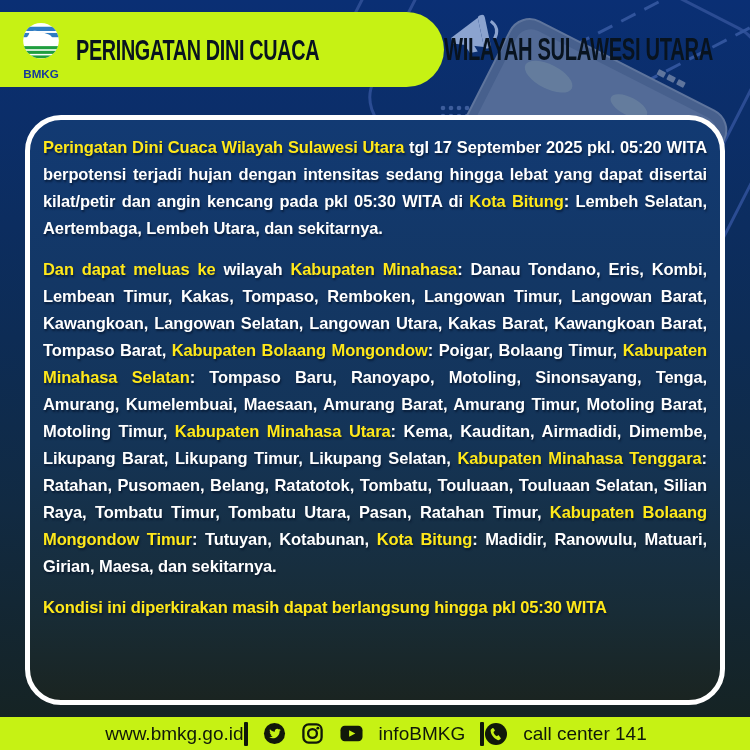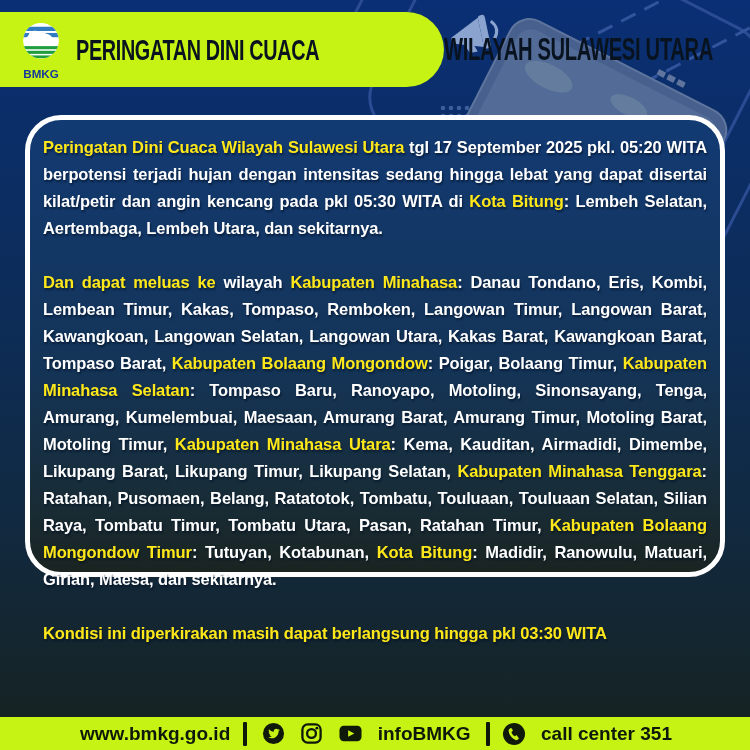--- a/index.html
+++ b/index.html
@@ -13,34 +13,34 @@
   
   .band{position:absolute;left:0;top:12px;width:444px;height:75px;background:#c6f214;
         border-radius:0 38px 38px 0;z-index:3;display:flex;align-items:center;padding-left:16px;box-sizing:border-box;}
   .logo{width:62px;display:flex;flex-direction:column;align-items:center;margin-right:0;}
   .titles{display:flex;justify-content:center;color:#08131f;}
   .t1,.t2{font-weight:bold;white-space:nowrap;transform-origin:left center;letter-spacing:-0.5px;line-height:25px;}
   .t1{font-size:30px;transform:scaleX(0.66);margin-left:10px;}
   .t2{font-size:32px;transform:scaleX(0.63);}
 
   
-  .box{position:absolute;left:25px;top:115px;width:700px;height:462px;box-sizing:border-box;
+  .box{position:absolute;left:25px;top:115px;width:700px;height:590px;box-sizing:border-box;
        border:5px solid #ffffff;border-radius:36px;z-index:4;
        background:linear-gradient(180deg,#123a73 0%,#143457 55%,#182c36 85%,#1a2421 100%);
        padding:14px 13px;}
   .box p{margin:0;color:#ffffff;font-weight:bold;font-size:16.5px;line-height:27px;
          text-align:justify;text-shadow:1px 2px 2px rgba(2,16,38,.65);letter-spacing:-0.1px;}
-  .box p + p{margin-top:27px;}
+  .box p + p{margin-top:14px;}
   .box .y{color:#ffe81a;}
   .box .w{color:#ffffff;}
 
   
   .footer{position:absolute;left:0;bottom:0;width:750px;height:33px;background:#c6f214;z-index:5;
-          display:flex;align-items:center;justify-content:space-between;box-sizing:border-box;
-          padding:0 78px 0 80px;color:#10180a;font-weight:bold;font-size:19px;}
+          display:flex;align-items:center;justify-content:center;box-sizing:border-box;
+          padding:0 78px 0 80px;color:#10180a;font-weight:normal;font-size:19px;}
   .fgroup{display:flex;align-items:center;gap:15px;}
   .divider{width:4px;height:24px;background:#10180a;border-radius:1px;}
   .ficon{display:block;}
 </style>
 </head>
 <body>
 
 <div class="page">
 
   <svg class="illus" viewBox="0 0 430 360">
@@ -122,21 +122,21 @@
     </div>
     <div class="titles">
       <span class="t1">PERINGATAN DINI CUACA</span>
       <span class="t2">WILAYAH SULAWESI UTARA</span>
     </div>
   </div>
 
   <div class="box">
     <p><span class="y">Peringatan Dini Cuaca Wilayah Sulawesi Utara</span><span class="w"> tgl 17 September 2025 pkl. 05:20 WITA berpotensi terjadi hujan dengan intensitas sedang hingga lebat yang dapat disertai kilat/petir dan angin kencang pada pkl 05:30 WITA di </span><span class="y">Kota Bitung</span><span class="w">: Lembeh Selatan, Aertembaga, Lembeh Utara, dan sekitarnya.</span></p>
     <p><span class="y">Dan dapat meluas ke</span><span class="w"> wilayah </span><span class="y">Kabupaten Minahasa</span><span class="w">: Danau Tondano, Eris, Kombi, Lembean Timur, Kakas, Tompaso, Remboken, Langowan Timur, Langowan Barat, Kawangkoan, Langowan Selatan, Langowan Utara, Kakas Barat, Kawangkoan Barat, Tompaso Barat, </span><span class="y">Kabupaten Bolaang Mongondow</span><span class="w">: Poigar, Bolaang Timur, </span><span class="y">Kabupaten Minahasa Selatan</span><span class="w">: Tompaso Baru, Ranoyapo, Motoling, Sinonsayang, Tenga, Amurang, Kumelembuai, Maesaan, Amurang Barat, Amurang Timur, Motoling Barat, Motoling Timur, </span><span class="y">Kabupaten Minahasa Utara</span><span class="w">: Kema, Kauditan, Airmadidi, Dimembe, Likupang Barat, Likupang Timur, Likupang Selatan, </span><span class="y">Kabupaten Minahasa Tenggara</span><span class="w">: Ratahan, Pusomaen, Belang, Ratatotok, Tombatu, Touluaan, Touluaan Selatan, Silian Raya, Tombatu Timur, Tombatu Utara, Pasan, Ratahan Timur, </span><span class="y">Kabupaten Bolaang Mongondow Timur</span><span class="w">: Tutuyan, Kotabunan, </span><span class="y">Kota Bitung</span><span class="w">: Madidir, Ranowulu, Matuari, Girian, Maesa, dan sekitarnya.</span></p>
-    <p><span class="y">Kondisi ini diperkirakan masih dapat berlangsung hingga pkl 03:30 WITA</span></p>
+    <p><span class="y">Kondisi ini diperkirakan masih dapat berlangsung hingga pkl 05:30 WITA</span></p>
   </div>
 
   <div class="footer">
     <span>www.bmkg.go.id</span>
 
     <div class="fgroup">
       <span class="divider"></span>
       <svg class="ficon" width="23" height="23" viewBox="0 0 24 24">
         <circle cx="12" cy="12" r="11" fill="#10180a"></circle>
         <path fill="#c6f214" d="M18.5 8.3c-.4.2-.9.3-1.4.4.5-.3.9-.8 1.1-1.4-.5.3-1 .5-1.6.6-.5-.5-1.1-.8-1.8-.8-1.4 0-2.5 1.1-2.5 2.5 0 .2 0 .4.1.6-2.1-.1-3.9-1.1-5.1-2.6-.2.4-.3.8-.3 1.3 0 .9.4 1.6 1.1 2.1-.4 0-.8-.1-1.1-.3v0c0 1.2.9 2.2 2 2.4-.2.1-.4.1-.7.1-.2 0-.3 0-.5-.1.3 1 1.2 1.7 2.3 1.7-.8.7-1.9 1.1-3.1 1.1h-.6c1.1.7 2.4 1.1 3.8 1.1 4.6 0 7.1-3.8 7.1-7.1v-.3c.6-.3 1-.8 1.2-1.3z"></path>
@@ -152,17 +152,17 @@
       </svg>
       <span>infoBMKG</span>
       <span class="divider"></span>
     </div>
 
     <div class="fgroup">
       <svg class="ficon" width="24" height="24" viewBox="0 0 24 24">
         <circle cx="12" cy="12" r="11" fill="#10180a"></circle>
         <path fill="#c6f214" d="M8.2 6.2l2 2c.3.3.3.8 0 1.1l-1 1c.3.9.8 1.7 1.5 2.4.7.7 1.5 1.2 2.4 1.5l1-1c.3-.3.8-.3 1.1 0l2 2c.3.3.3.8 0 1.1l-.9.9c-.5.5-1.2.7-1.9.5-1.9-.5-3.7-1.5-5.2-3s-2.5-3.3-3-5.2c-.2-.7 0-1.4.5-1.9l.9-.9c.3-.3.8-.3 1.1 0z" transform="rotate(8 12 12)"></path>
       </svg>
-      <span>call center 351</span>
+      <span>call center 141</span>
     </div>
   </div>
 
 </div>
 
 </body></html>

